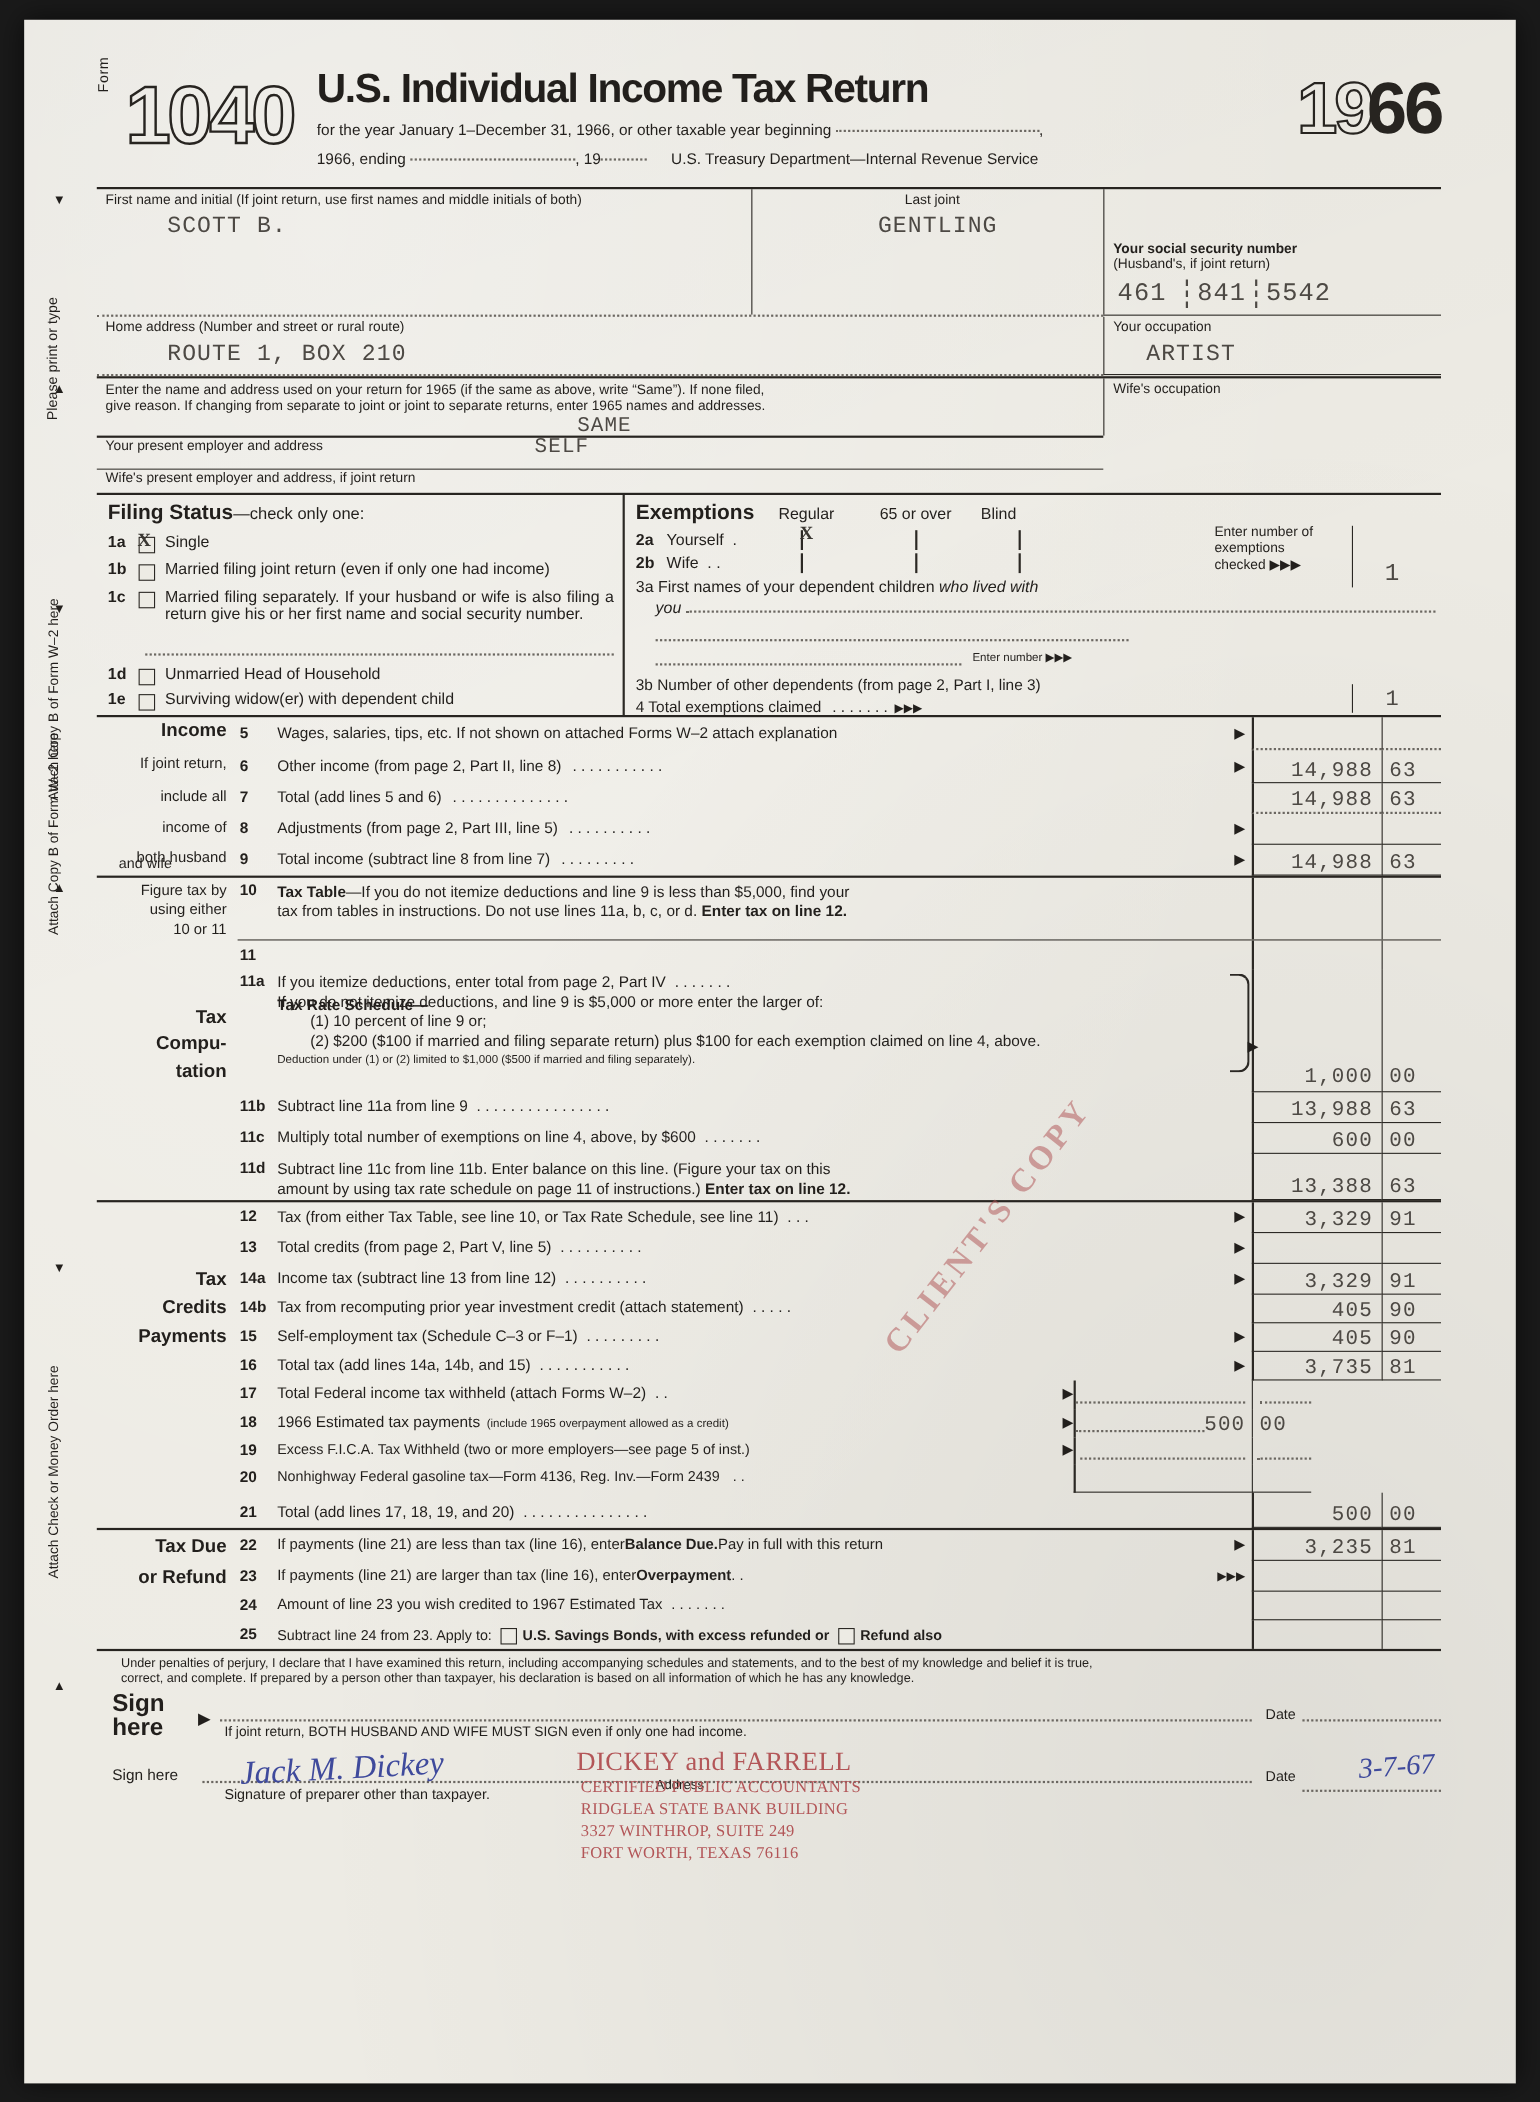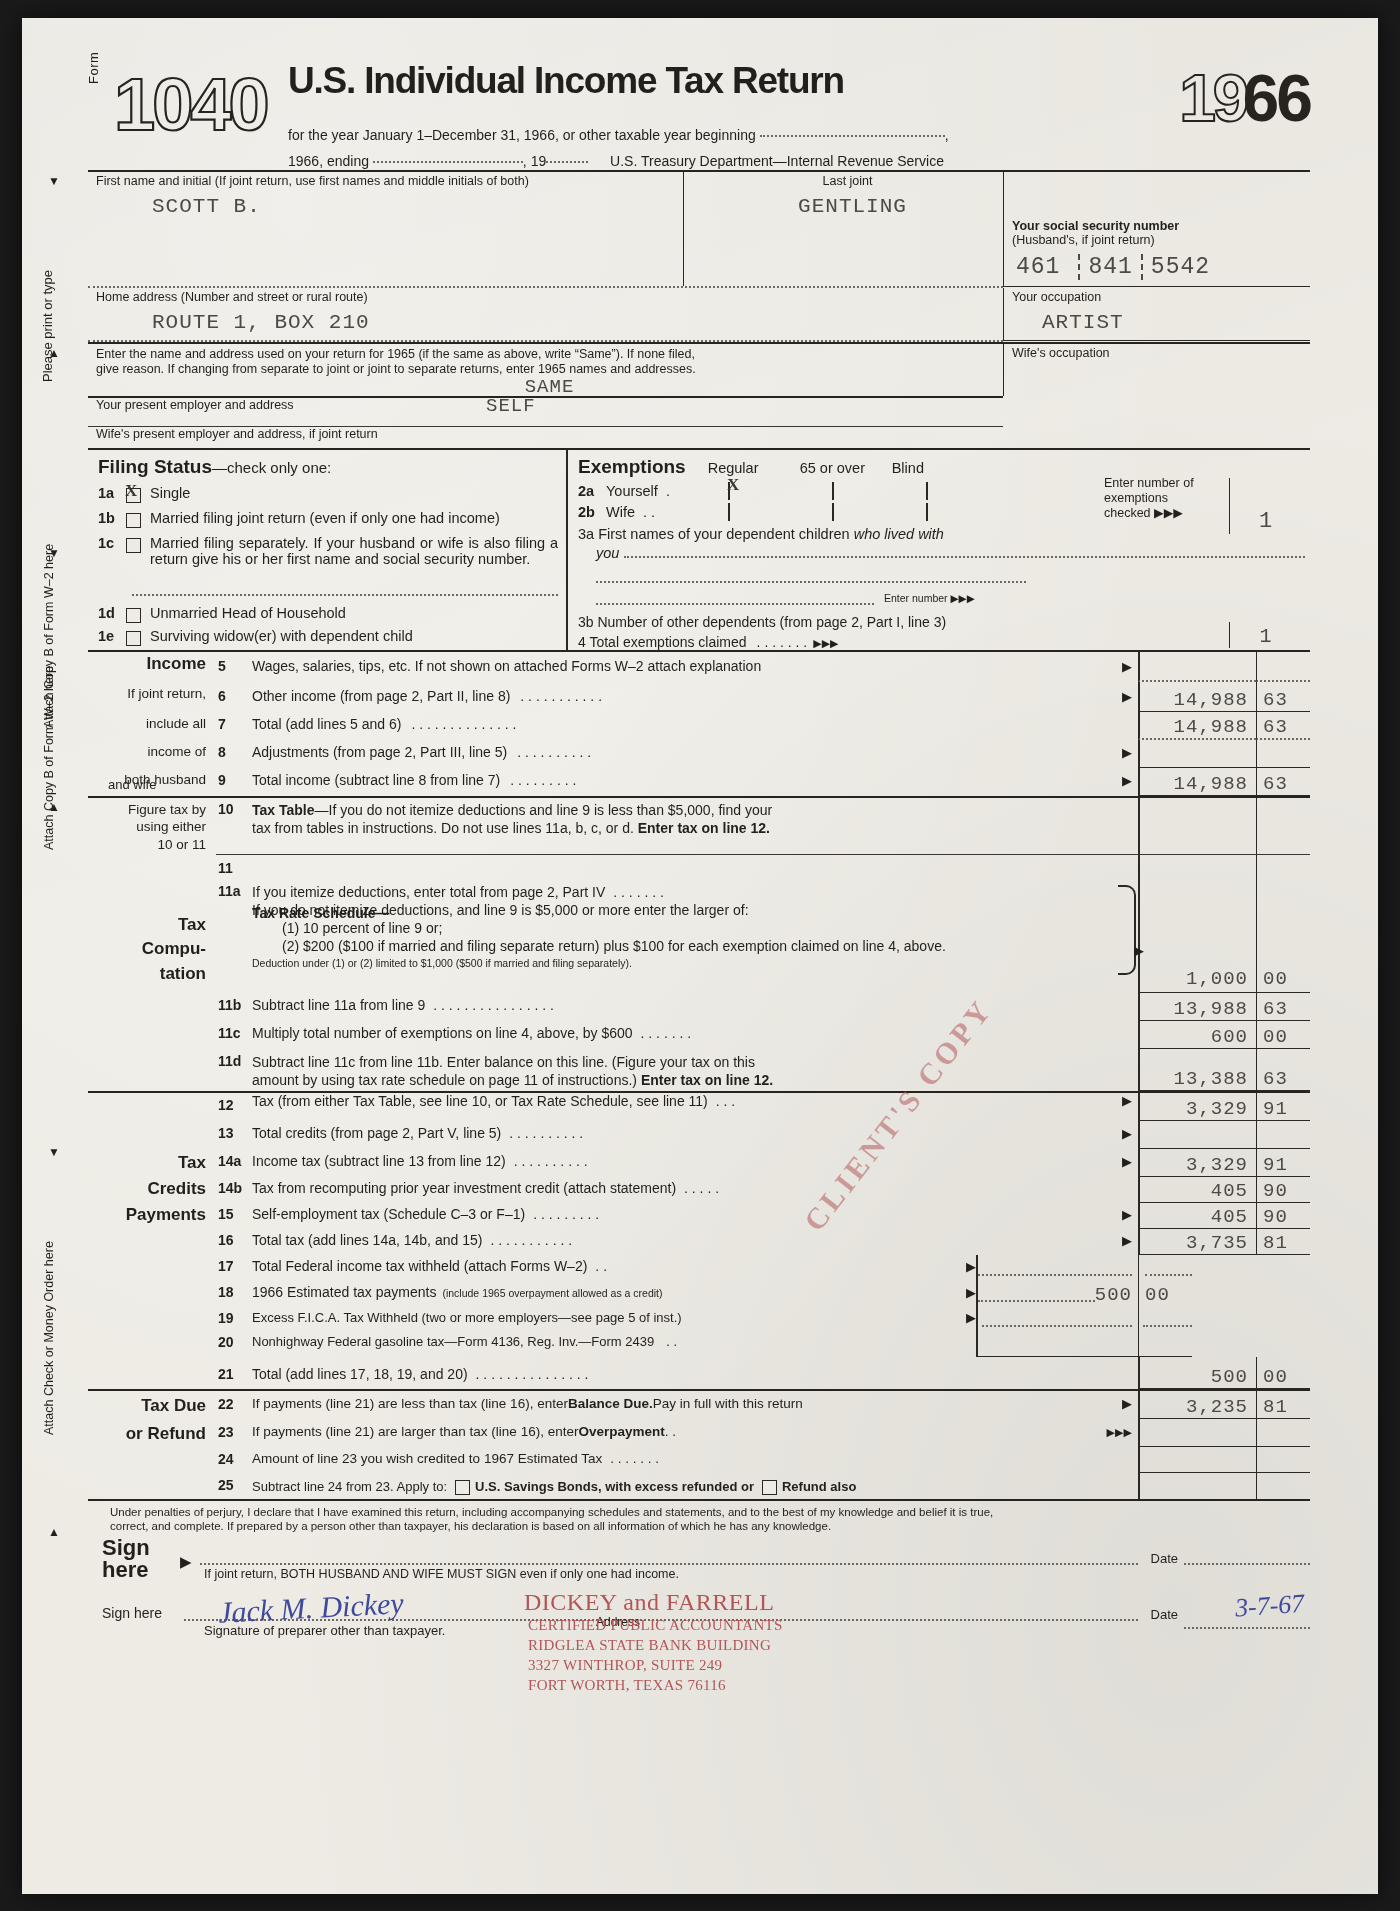--- a/index.html
+++ b/index.html
@@ -46,21 +46,21 @@
     font-size:74px;font-weight:bold;letter-spacing:-3px;
     color:transparent;
     -webkit-text-stroke:2.2px #272420;
     font-family:"Liberation Sans",sans-serif;
   }
   .titlewrap{position:absolute;left:200px;top:0;width:760px;}
   .maintitle{
     font-size:37px;font-weight:bold;letter-spacing:-1.2px;line-height:1;
     margin-top:4px;
   }
-  .subline{font-size:14px;margin-top:28px;white-space:nowrap;}
+  .subline{font-size:14px;margin-top:11px;white-space:nowrap;}
   .subline2{font-size:14px;margin-top:10px;white-space:nowrap;}
   .dots{
     display:inline-block;border-bottom:2px dotted #6b6761;
     vertical-align:3px;
   }
   .year{position:absolute;right:0;top:2px;}
   .y19{
     font-size:66px;font-weight:bold;letter-spacing:-3px;
     color:transparent;-webkit-text-stroke:2px #272420;
     display:inline-block;vertical-align:top;
@@ -575,21 +575,21 @@
 
    <div style="border-top:2.5px solid #272420;position:relative">
      <div style="position:absolute;left:-40px;top:52px;font-size:12px">▼</div>
      <div style="position:absolute;left:-44px;top:130px;width:24px;font-size:12.5px">
        <span style="display:block;transform:rotate(-90deg) translate(-212px,-2px);transform-origin:left top;white-space:nowrap">Attach Check or Money Order here</span>
      </div>
 
      <div class="lrow" style="height:28px">
        <div class="lcat"></div>
        <div class="lno" style="padding-top:4px">12</div>
-       <div class="ltxt" style="padding-top:0;display:flex;align-items:flex-start">
+       <div class="ltxt" style="padding-top:0;display:flex;align-items:center">
          <span>Tax (from either Tax Table, see line 10, or Tax Rate Schedule, see line 11)</span>
          <span style="margin-left:8px">.  .  .</span>
          <span style="flex:1"></span>
               <span class="tri">▶</span>
        </div>
        <div class="amt u">
               <span class="hand">3,329</span>
             </div>
        <div class="cts u">
               <span class="hand">91</span>

